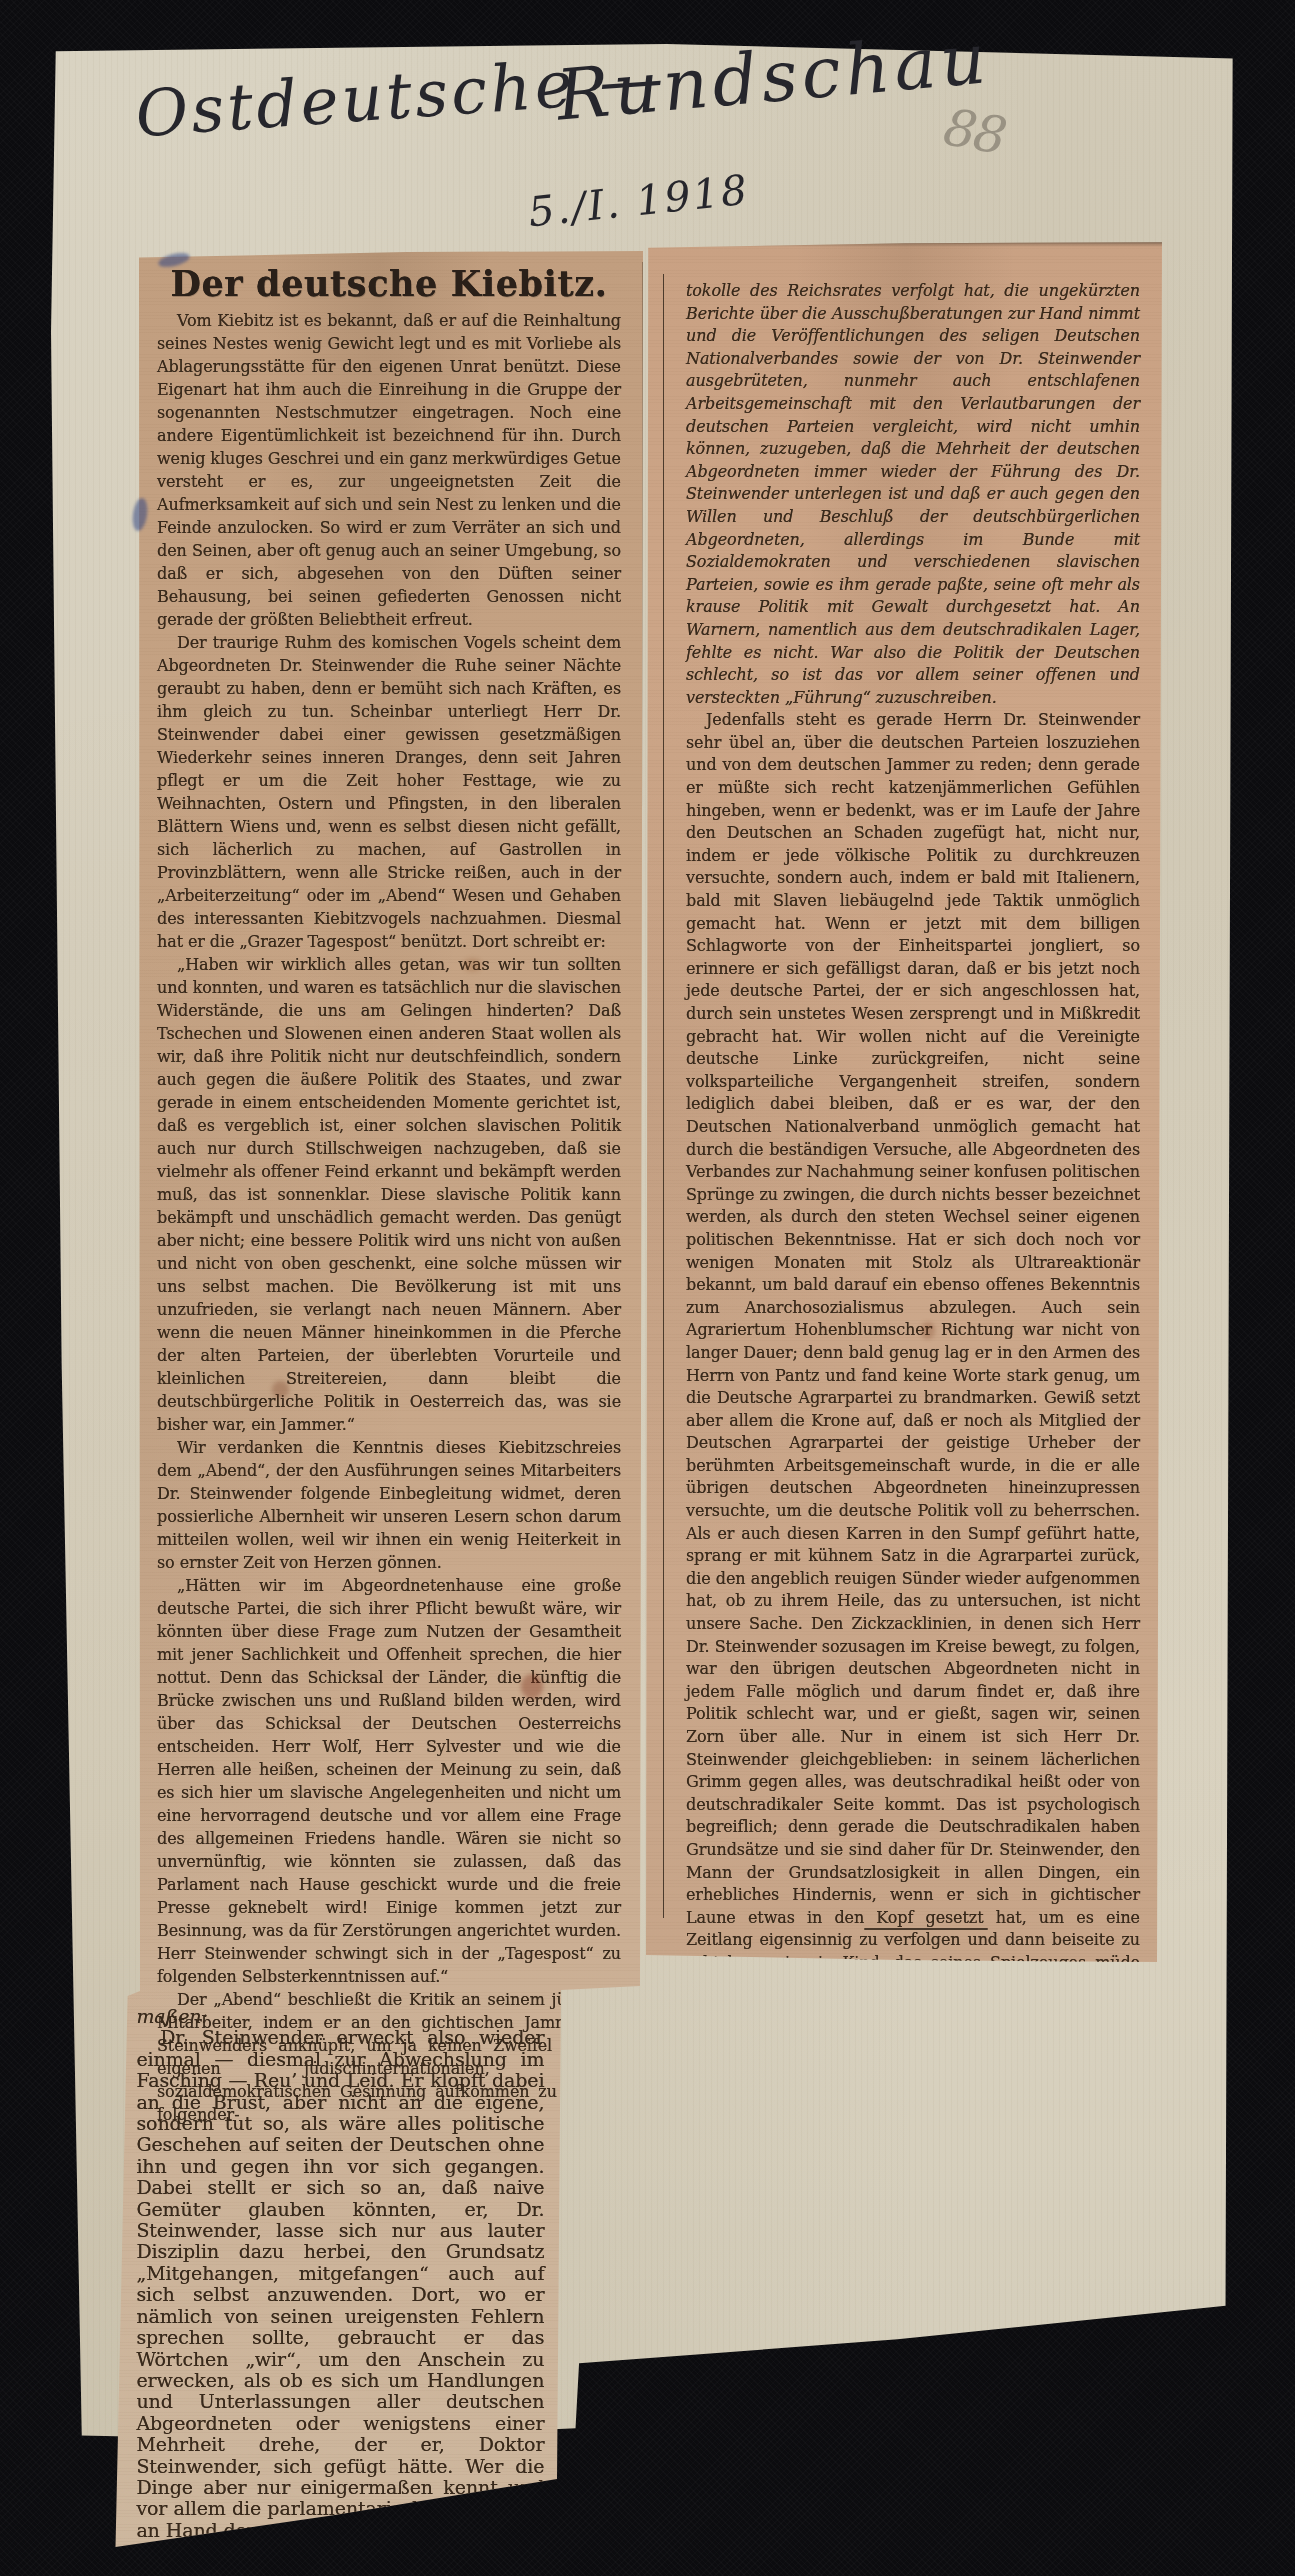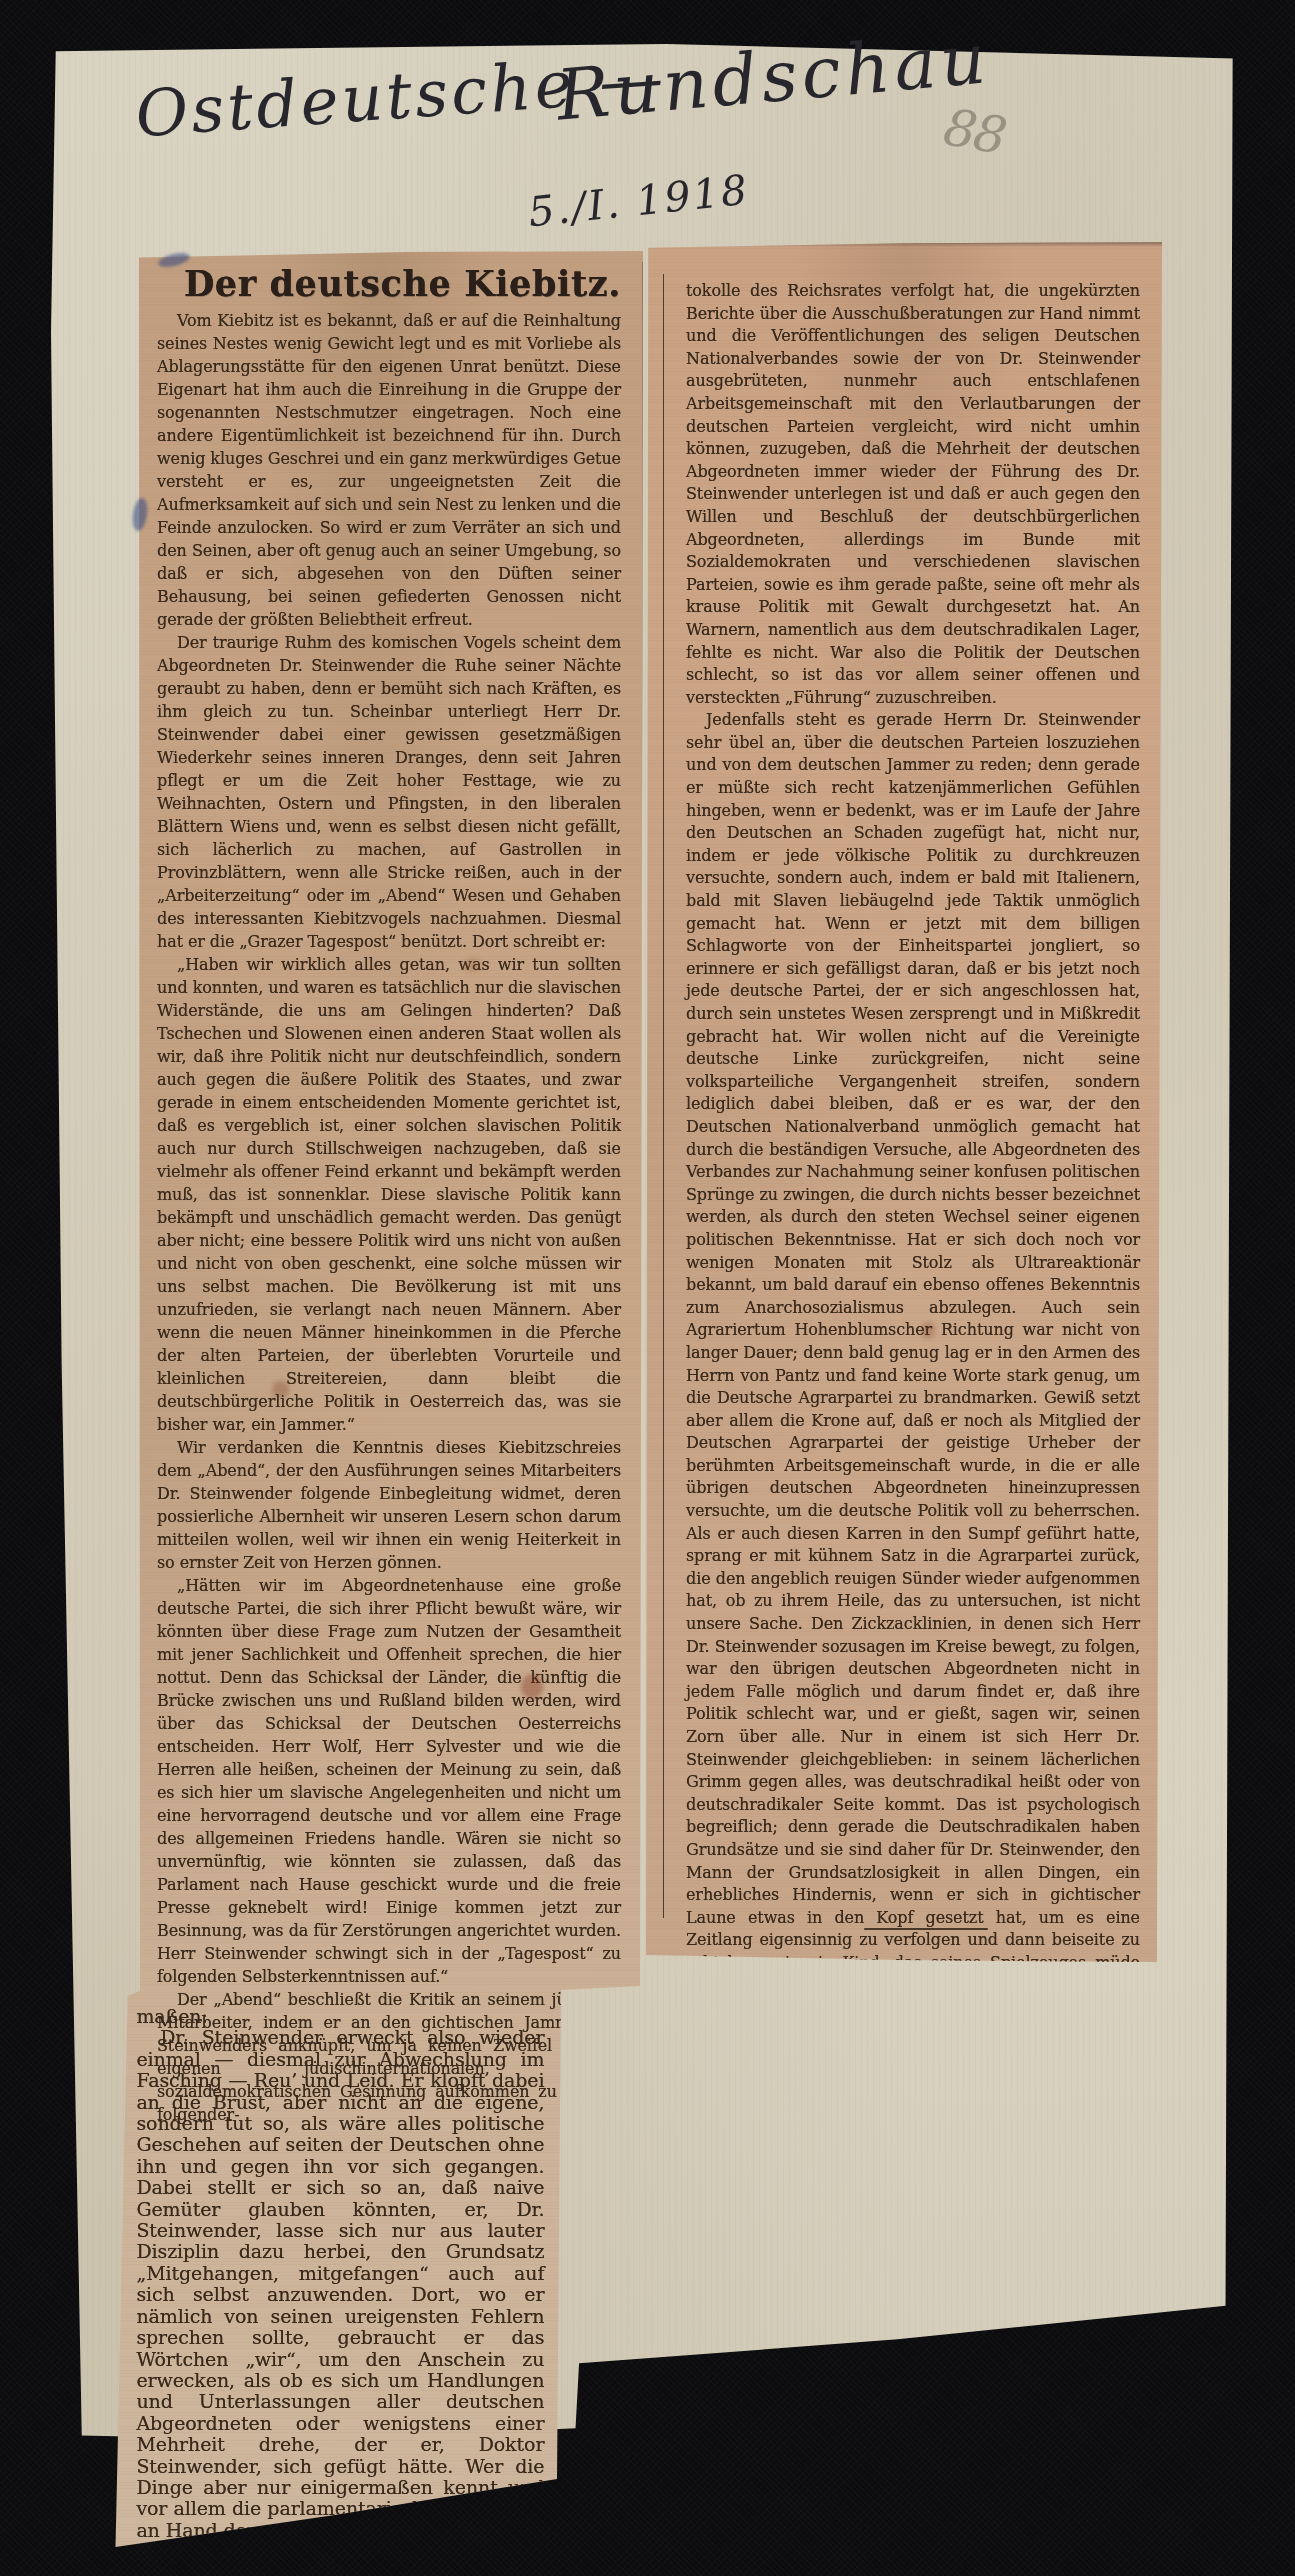--- a/index.html
+++ b/index.html
@@ -74,30 +74,30 @@
     position:absolute;right:4.4px;top:11px;width:1.1px;height:799px;
     background:rgba(48,36,24,0.35);
   }
   .end-rule{
     position:absolute;left:218px;top:1688px;width:124px;height:2.2px;
     background:rgba(50,38,26,0.85);border-radius:1.1px;
   }
   
   .headline{
     margin:0 0 14.3px 0;
-    font-size:35px;font-weight:bold;text-align:right;
+    font-size:35px;font-weight:bold;text-align:center;
     letter-spacing:0.6px;color:#2a2019;
     text-shadow:0 0 0.6px rgba(42,32,25,0.9), 0.6px 0.6px 0 rgba(42,32,25,0.25);
   }
   .coltext{position:absolute;color:#38291b;}
   .coltext p{
     margin:0;text-align:justify;text-indent:1.25em;
     text-shadow:0 0 0.6px rgba(56,41,27,0.75);
   }
-  .coltext p.noindent{text-indent:0;}
+  .coltext p.noindent{text-indent:0;font-style:italic;}
   .lt-text{left:47px;top:21px;width:464px;font-size:16px;line-height:23px;letter-spacing:-0.1px;}
   .lb-text{left:26.4px;top:1755px;width:408px;font-size:19px;line-height:21.4px;letter-spacing:-0.1px;}
   .rt-text{left:40px;top:40px;width:454px;font-size:16px;line-height:22.6px;letter-spacing:-0.1px;}
   
   .blue-mark{position:absolute;background:rgba(38,62,130,0.5);filter:blur(1.7px);border-radius:50%;}
   .bm1{left:158px;top:254px;width:32px;height:12px;transform:rotate(-14deg);}
   .bm2{left:133px;top:498px;width:14.3px;height:33px;transform:rotate(8deg);}
   .stain{position:absolute;border-radius:50%;filter:blur(2.2px);}
   .st1{left:521px;top:1674px;width:22px;height:25px;background:rgba(120,40,20,0.35);}
   .st2{left:272px;top:1381px;width:16.5px;height:16.5px;background:rgba(110,50,25,0.28);}

